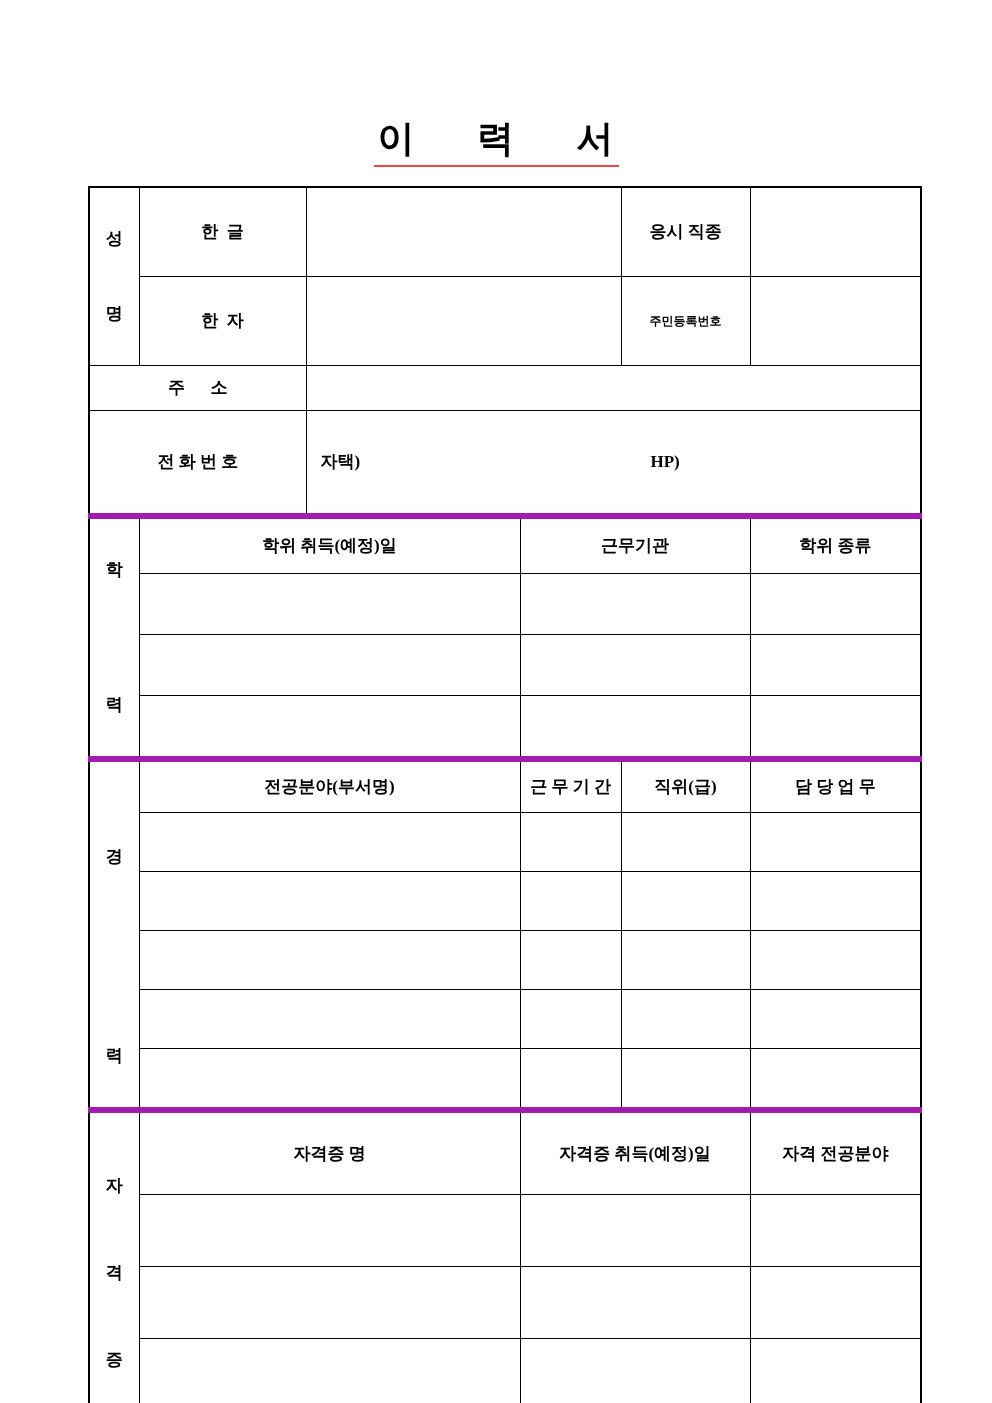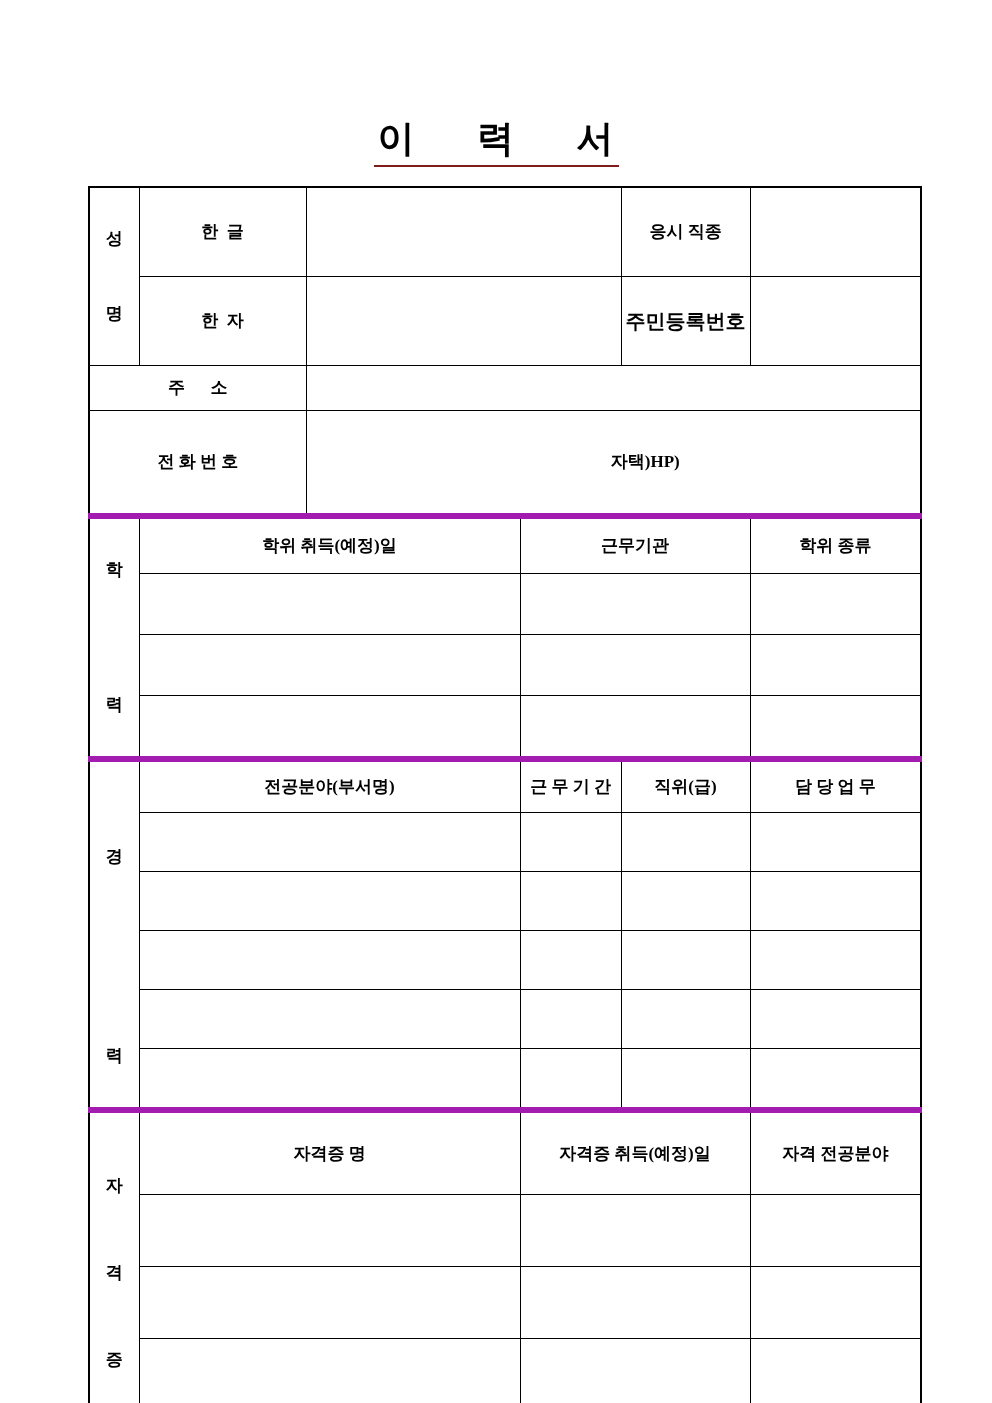--- a/index.html
+++ b/index.html
@@ -30,21 +30,21 @@
     top: 118px;
     width: 992px;
     text-align: center;
   }
   .title {
     display: inline-block;
     font-size: 37px;
     font-weight: 700;
     letter-spacing: 1px;
     line-height: 1.15;
-    border-bottom: 2px solid #7f1d1d;
+    border-bottom: 2px solid #ef4444;
     padding: 0 4px 4px 4px;
     white-space: pre;
     text-align: right;
   }
 
   
   .doc-table {
     position: absolute;
     left: 88px;
     top: 186px;
@@ -81,21 +81,21 @@
 
   .tel-cell {
     text-align: left;
     position: relative;
     padding-left: 14px !important;
   }
   .tel-inner {
     display: flex;
     align-items: center;
   }
-  .tel-home { width: 330px; text-align: right; }
+  .tel-home { width: 330px; text-align: left; }
   .tel-hp   { text-align: left; }
 
   
   .sec-top td { border-top: 6px solid #a21caf; }
 
   
   .decl {
     text-align: center;
     font-size: 19px;
     font-weight: 400;
@@ -135,21 +135,21 @@
       </td>
       <td style="height:46px">한  글</td>
       <td colspan="4" class="cell-blank"></td>
       <td colspan="2">응시 직종</td>
       <td colspan="2" class="cell-blank"></td>
     </tr>
 
     <tr>
       <td style="height:46px">한  자</td>
       <td colspan="4" class="cell-blank"></td>
-      <td colspan="2" style="font-size:20px">주민등록번호</td>
+      <td colspan="2" style="font-size:12px">주민등록번호</td>
       <td colspan="2" class="cell-blank"></td>
     </tr>
 
     <tr>
       <td colspan="2" style="height:44px">주      소</td>
       <td colspan="8" class="cell-blank"></td>
     </tr>
 
     <tr>
       <td colspan="2" style="height:42px">전 화 번 호</td>

